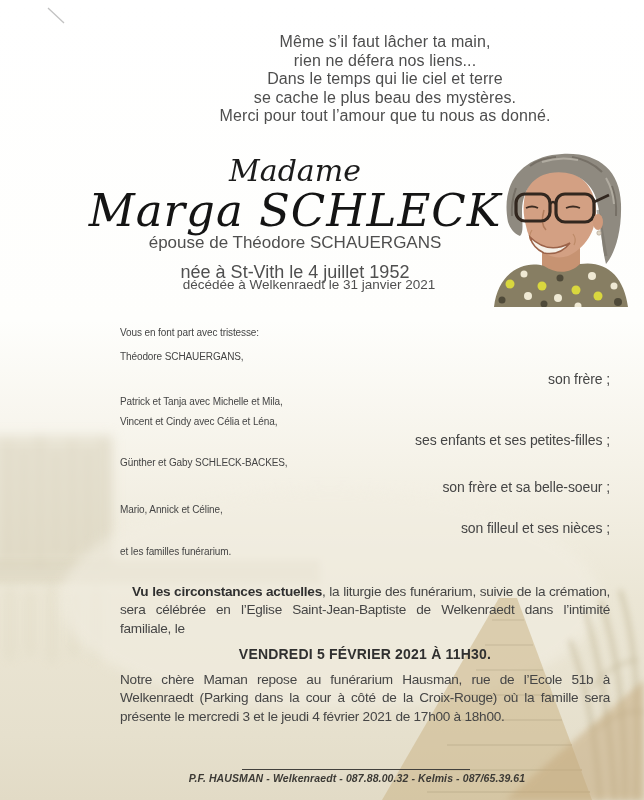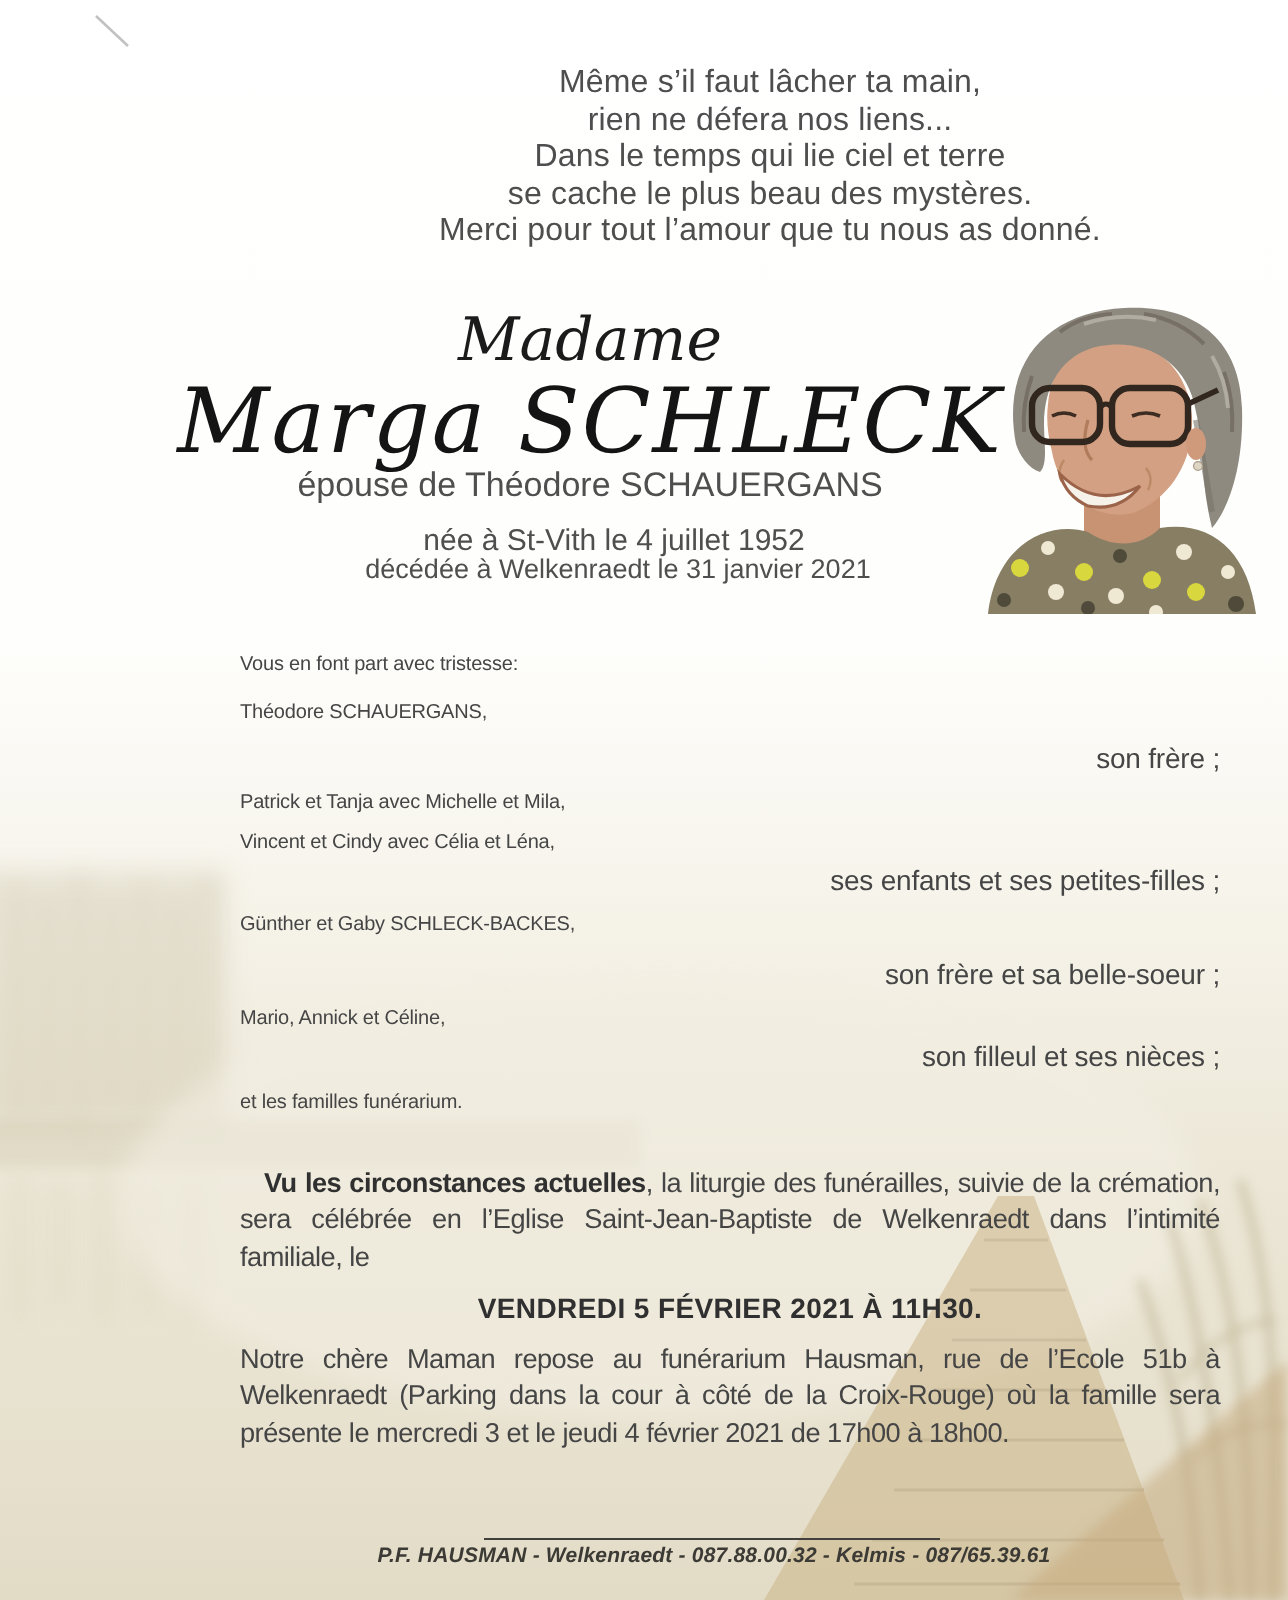--- a/index.html
+++ b/index.html
@@ -17,21 +17,21 @@
 
   
   .quote{position:absolute;left:130px;top:33px;width:510px;text-align:center;
          font-size:16px;line-height:18.6px;color:#4e4e4e;letter-spacing:.1px;}
 
   
   .hdr{left:0;width:590px;text-align:center;}
   .madame{top:153px;font-family:"DejaVu Serif",serif;font-style:italic;font-size:30px;color:#1b1b1b;}
   .bigname{top:184px;font-family:"DejaVu Serif",serif;font-style:italic;font-size:45px;color:#141414;letter-spacing:1px;}
   .spouse{top:233px;font-size:17px;color:#4f4f4f;}
-  .birth{top:262px;font-size:15px;color:#4f4f4f;margin-left:12px;}
+  .birth{top:262px;font-size:18px;color:#4f4f4f;}
   .death{top:277px;font-size:13.5px;color:#4f4f4f;padding-left:14px;}
 
   .photo{position:absolute;left:480px;top:144px;width:161px;height:163px;}
 
   
   .bl{left:120px;font-size:10px;letter-spacing:-0.1px;}
   .br{right:34px;text-align:right;font-size:14px;letter-spacing:-0.1px;}
   .y-intro{top:327px;} .y-theo{top:351px;} .y-epoux{top:371px;}
   .y-patrick{top:396px;} .y-vincent{top:416px;} .y-enfants{top:432px;}
   .y-gunther{top:457px;} .y-frere{top:479px;}
@@ -185,21 +185,21 @@
   <div class="abs br y-enfants">ses enfants et ses petites-filles ;</div>
 
   <div class="abs bl y-gunther">Günther et Gaby SCHLECK-BACKES,</div>
   <div class="abs br y-frere">son frère et sa belle-soeur ;</div>
 
   <div class="abs br y-filleul">son filleul et ses nièces ;</div>
   <div class="abs bl y-mario">Mario, Annick et Céline,</div>
 
   <div class="abs bl y-familles">et les familles funérarium.</div>
 
-  <div class="jl cer1"><span class="bold">Vu les circonstances actuelles</span><span>, la liturgie des funérailles, suivie de la crémation,</span></div>
+  <div class="jl cer1"><span class="bold">Vu les circonstances actuelles</span><span>, la liturgie des funérarium, suivie de la crémation,</span></div>
   <div class="jl cer2">sera célébrée en l’Eglise Saint-Jean-Baptiste de Welkenraedt dans l’intimité</div>
   <div class="jl jl-last cer3">familiale, le</div>
 
   <div class="dateline">VENDREDI 5 FÉVRIER 2021 À 11H30.</div>
 
   <div class="jl vis1">Notre chère Maman repose au funérarium Hausman, rue de l’Ecole 51b à</div>
   <div class="jl vis2">Welkenraedt (Parking dans la cour à côté de la Croix-Rouge) où la famille sera</div>
   <div class="jl jl-last vis3">présente le mercredi 3 et le jeudi 4 février 2021 de 17h00 à 18h00.</div>
 
   <div class="fline"></div>

